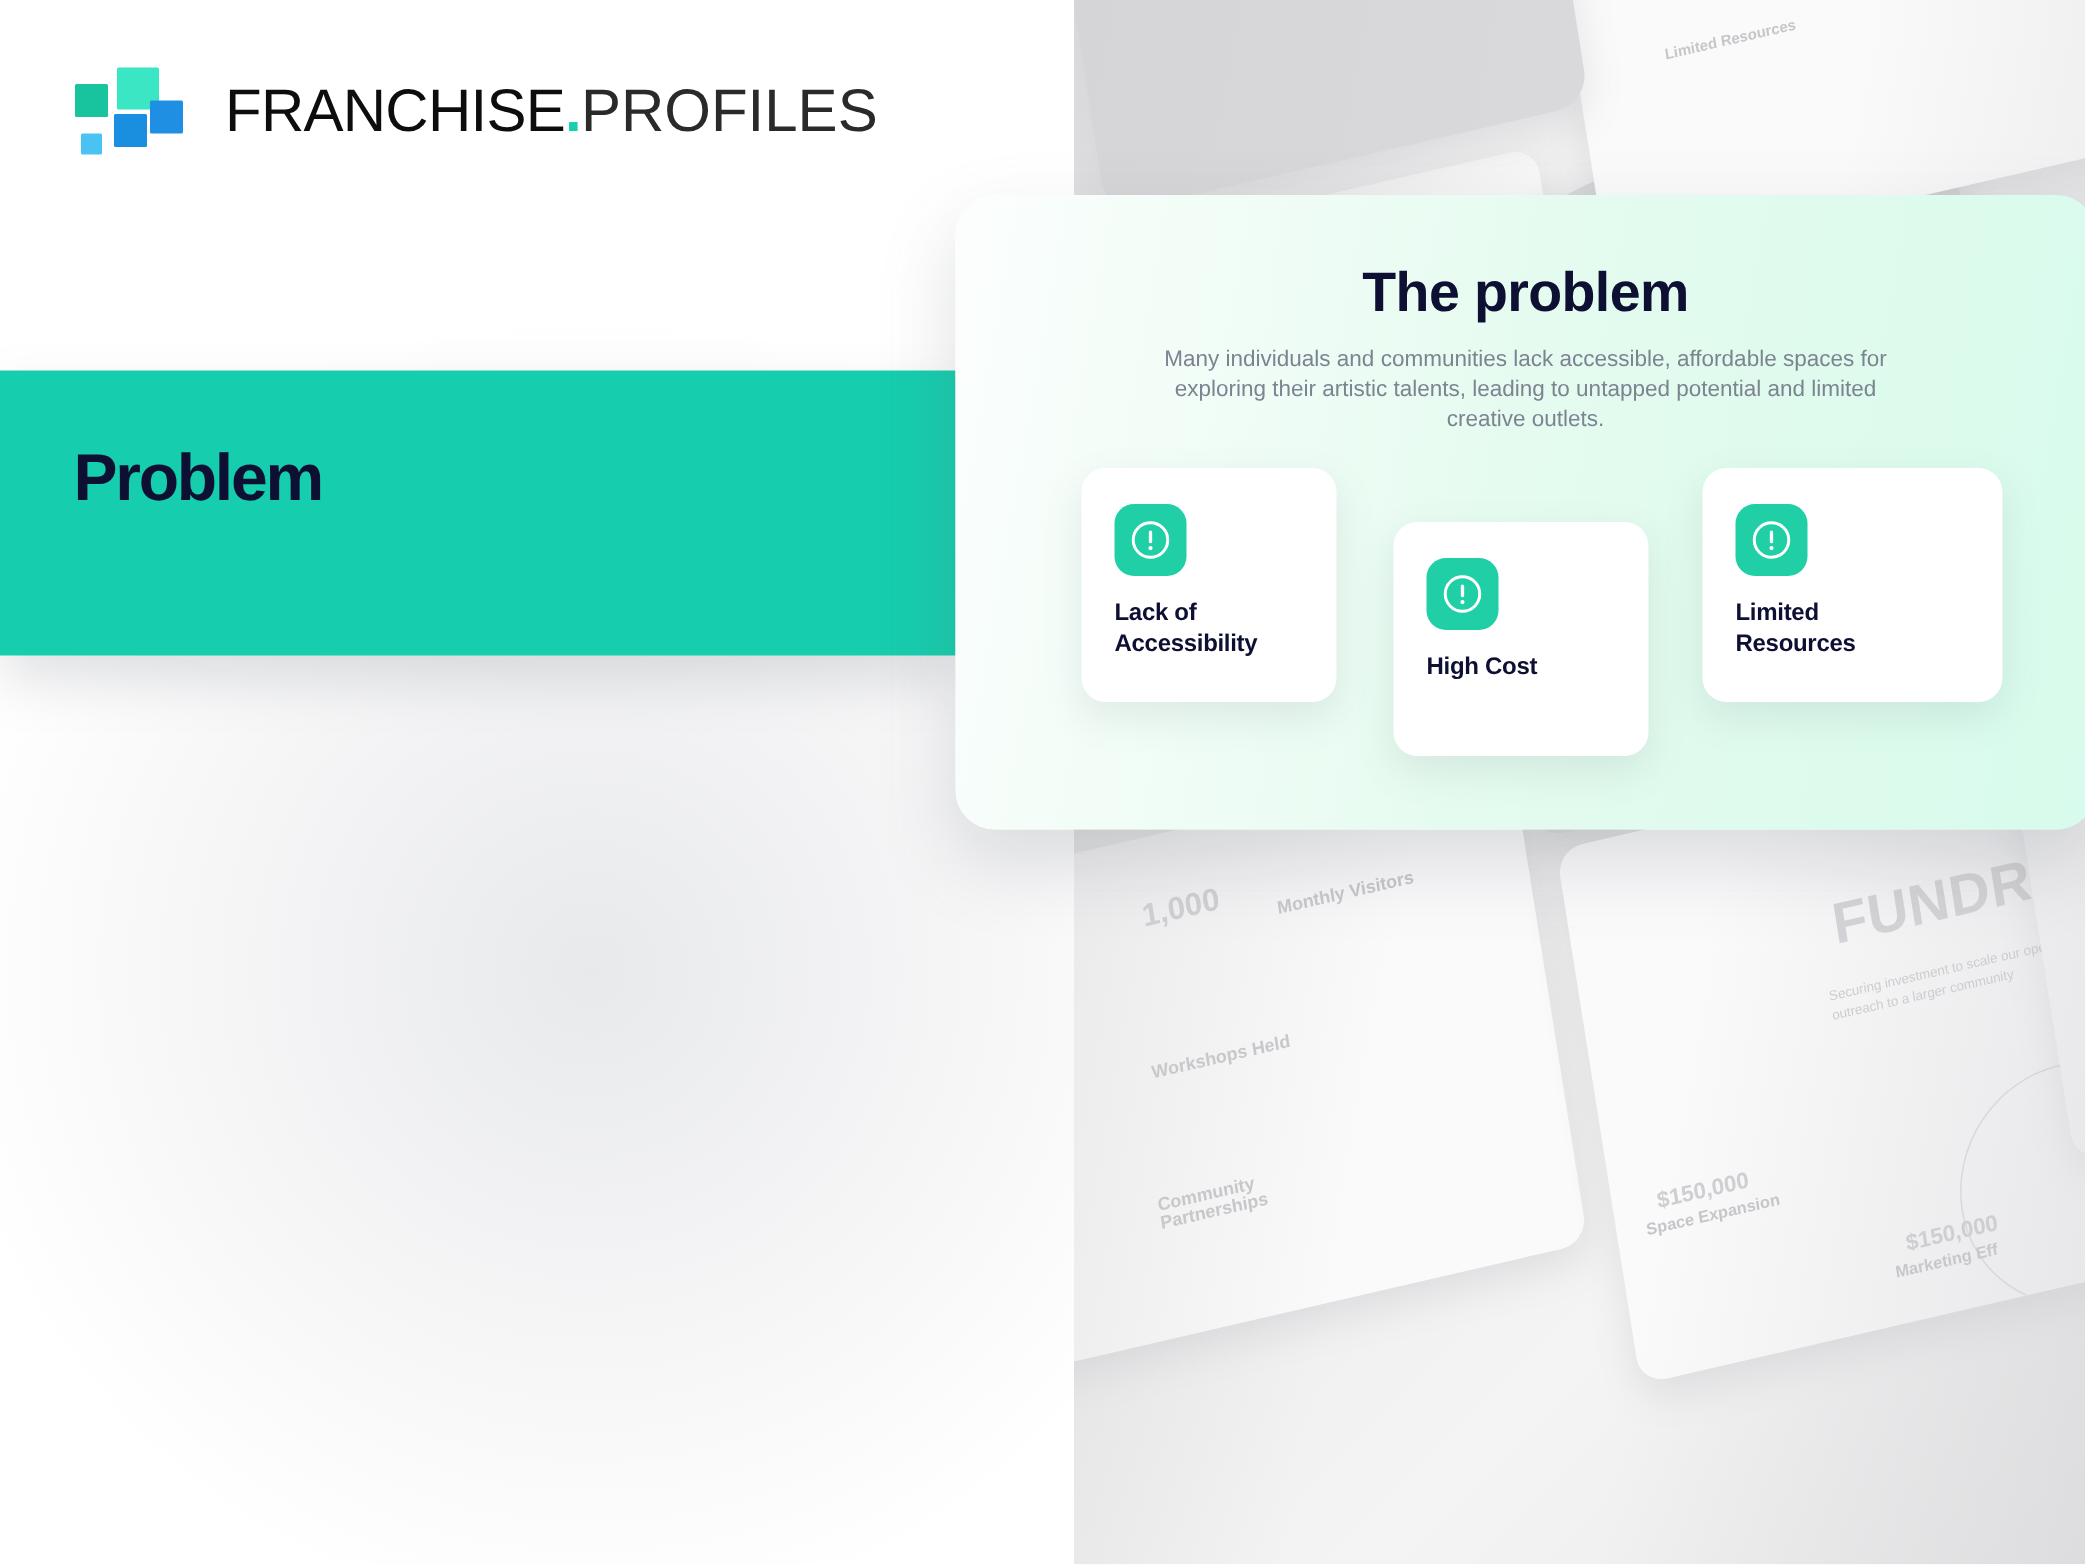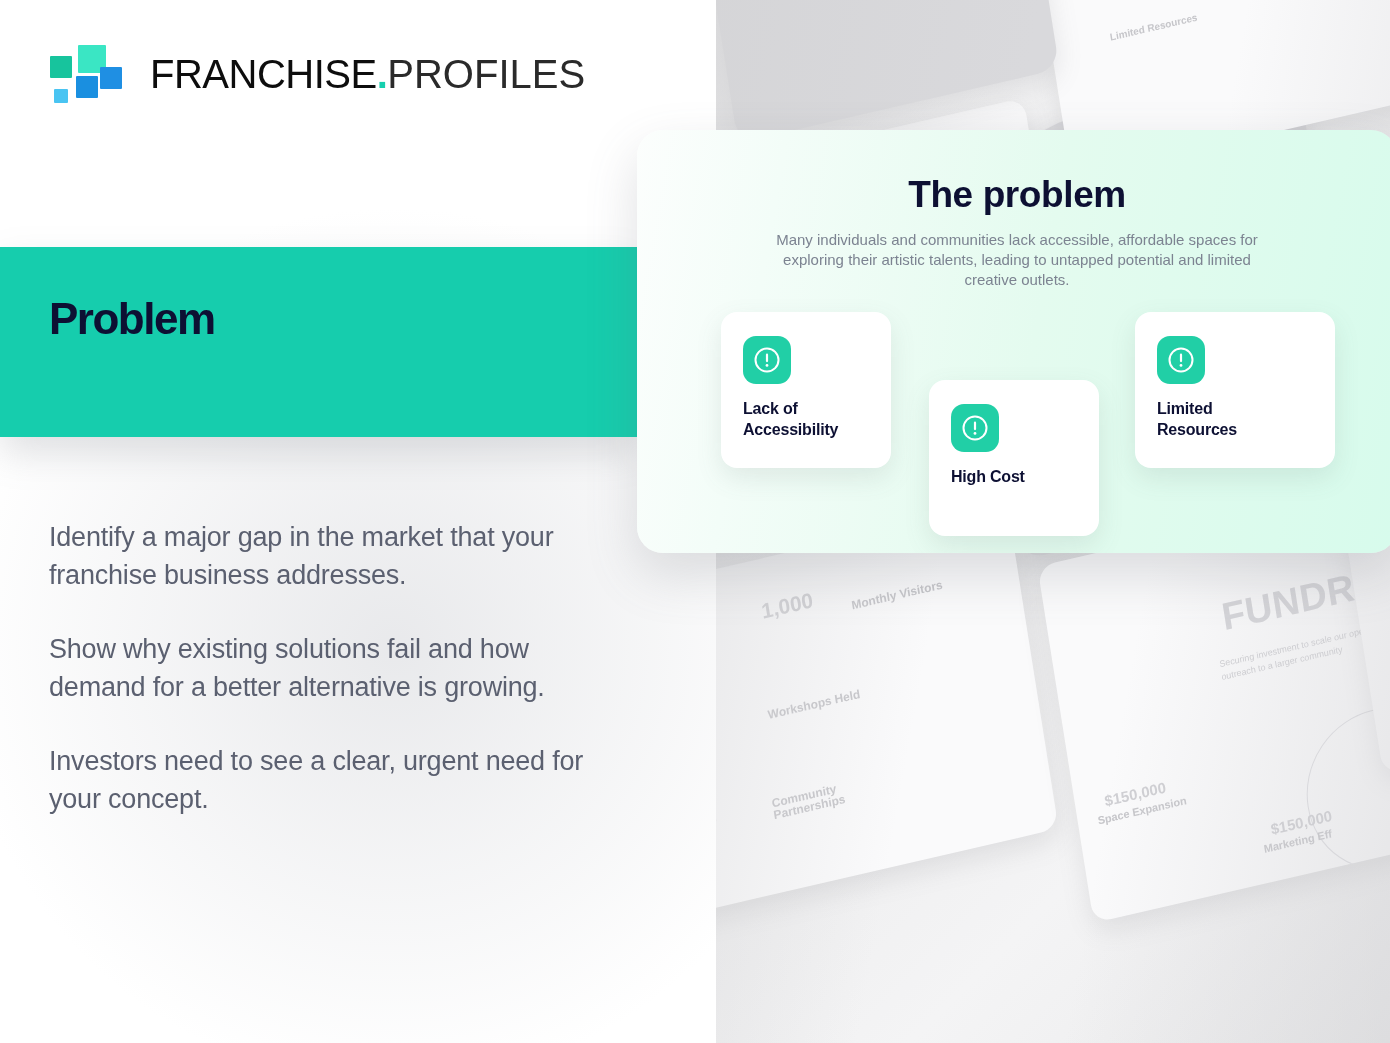--- a/index.html
+++ b/index.html
@@ -236,21 +236,21 @@
     height: 200px;
   }
 
   .mini {
     position: absolute;
     background: #ffffff;
     border-radius: 16px;
     box-shadow: 0 10px 26px rgba(90,110,105,.13);
   }
   .mini-1 { left: 0px;   top: 0px;  width: 170px; height: 156px; }
-  .mini-2 { left: 208px; top: 36px; width: 170px; height: 156px; margin-top: 32px; }
+  .mini-2 { left: 208px; top: 36px; width: 170px; height: 156px; }
   .mini-3 { left: 414px; top: 0px;  width: 200px; height: 156px; }
 
   .mini-icon {
     position: absolute;
     left: 22px;
     top: 24px;
     width: 48px;
     height: 48px;
     border-radius: 13px;
     background: #21cfa6;
@@ -348,25 +348,20 @@
       </div>
       <div class="logo-text">
         <span class="lt-bold">FRANCHISE</span><span class="lt-dot">.</span><span class="lt-thin">PROFILES</span>
       </div>
     </div>
 
     <div class="banner">
       <div class="banner-title">Problem</div>
     </div>
 
-    <div class="body-copy">
-      <p>Identify a major gap in the market that your franchise business addresses.</p>
-      <p>Show why existing solutions fail and how demand for a better alternative is growing.</p>
-      <p>Investors need to see a clear, urgent need for your concept.</p>
-    </div>
 
   </div>
 
   <div class="float-card">
     <div class="fc-title">The problem</div>
     <div class="fc-sub">Many individuals and communities lack accessible, affordable spaces for exploring their artistic talents, leading to untapped potential and limited creative outlets.</div>
 
     <div class="fc-cards">
 
       <div class="mini mini-1">

